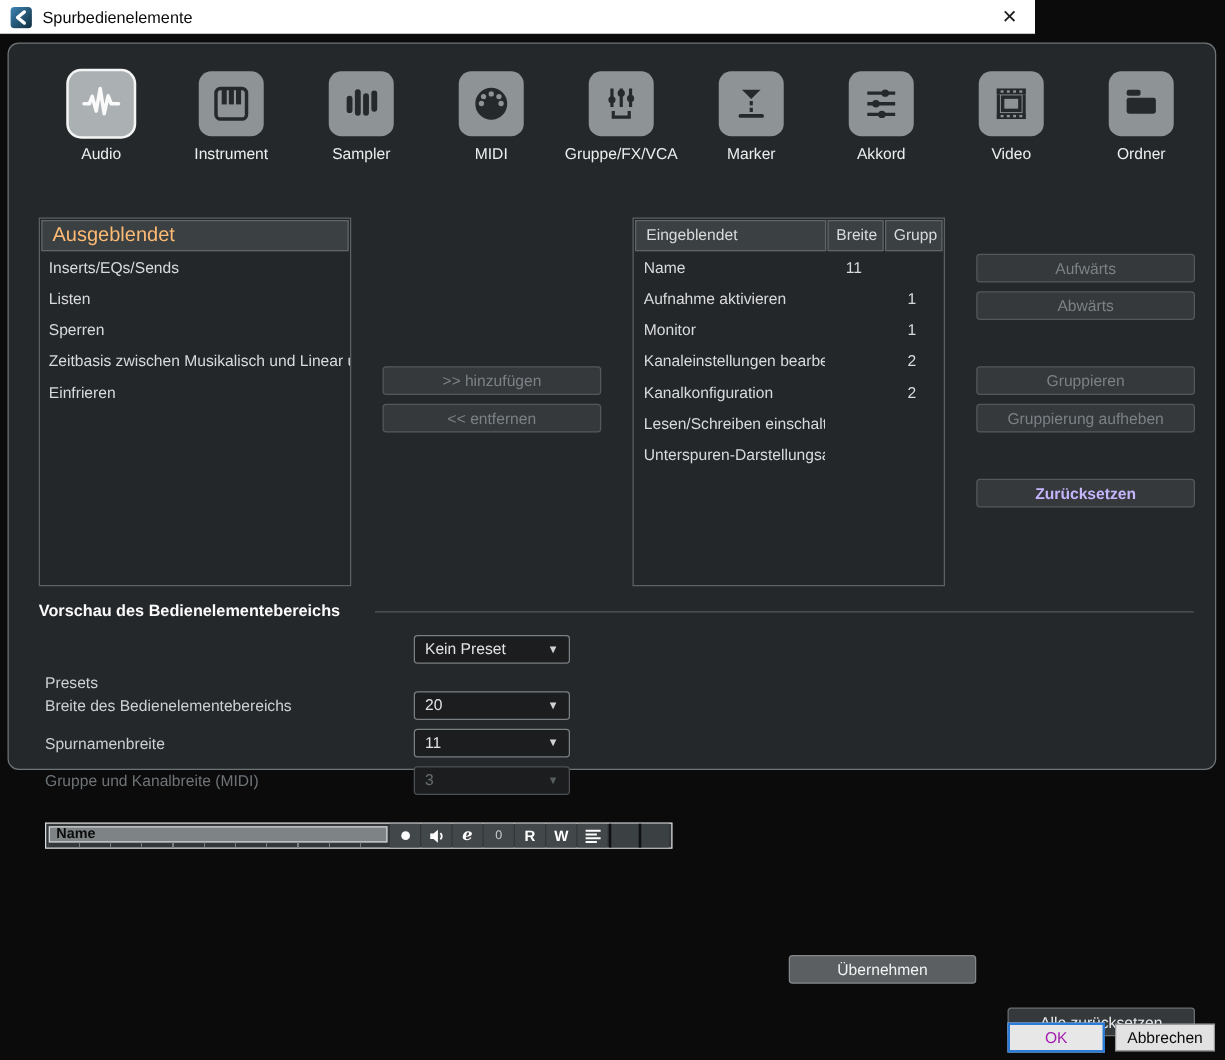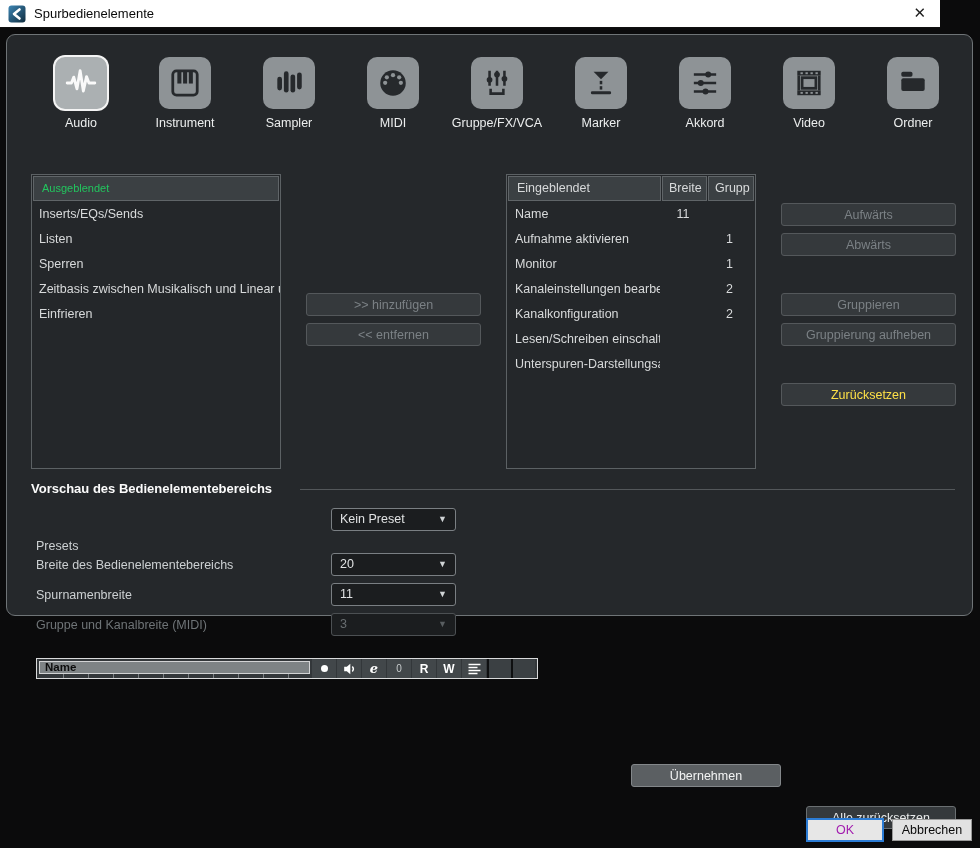--- a/index.html
+++ b/index.html
@@ -3,59 +3,59 @@
 <meta charset="utf-8">
 <style>
   * { margin:0; padding:0; box-sizing:border-box; }
   html,body { width:980px; height:848px; }
   body {
     position:relative; background:#0b0b0c; overflow:hidden;
     font-family:"Liberation Sans", sans-serif; color:#d6d9db;
     -webkit-font-smoothing:antialiased;
   }
   
-  .titlebar { position:absolute; left:0; top:0; width:940px; height:28px;
+  .titlebar { position:absolute; left:0; top:0; width:828px; height:28px;
     background:#ffffff; border-bottom:1px solid #101010;
     display:flex; align-items:center; }
   .app-icon { width:18px; height:18px; margin-left:8px; }
   .title-text { margin-left:8px; font-size:13px; color:#0a0a0a; }
   .close-x { position:absolute; right:14px; top:4px; font-size:15px; color:#1c1c1c; cursor:default; }
   
   .panel { position:absolute; left:6px; top:34px; width:967px; height:582px;
     background:#25282b; border:1px solid #6f7477; border-radius:9px; }
   
   .tiles { position:absolute; left:22px; top:22px; width:936px; display:flex; }
   .tcol { width:104px; display:flex; flex-direction:column; align-items:center; cursor:default; }
   .tile { width:52px; height:52px; background:#8e9396; border-radius:10px;
     display:flex; align-items:center; justify-content:center; }
   .tile.selected { background:#abb0b2; box-shadow:0 0 0 2px #f4f4f4; }
   .tile svg { width:34px; height:34px; }
   .tlabel { margin-top:7px; font-size:12.5px; color:#eceeee; }
   
   .list { position:absolute; top:139px; width:250px; height:295px;
     background:#24272a; border:1px solid #5c6164; }
   .list-hdr { height:25px; margin:1px; background:#3b4043; border:1px solid #606568;
-    line-height:23px; padding-left:8px; font-size:11px; color:#22c55e;
+    line-height:23px; padding-left:8px; font-size:16px; color:#fdba74;
     white-space:nowrap; overflow:hidden; }
   .litem { height:25px; line-height:25px; padding-left:7px; font-size:12.5px;
     color:#d8dadb; white-space:nowrap; overflow:hidden; cursor:default; }
   .hdr-row { display:flex; margin:1px; height:25px; }
   .hcell { background:#3b4043; border:1px solid #606568; line-height:23px;
     padding-left:8px; font-size:12.5px; color:#d8dadb; white-space:nowrap; overflow:hidden; }
   .hcell + .hcell { margin-left:1px; padding-left:6px; }
   .srow { display:flex; height:25px; line-height:25px; font-size:12.5px; color:#d8dadb; cursor:default; }
   .sname { width:153px; padding-left:8px; white-space:nowrap; overflow:hidden; }
   .snum-b { width:46px; text-align:center; }
   .snum-g { width:47px; text-align:center; }
   
   .dbtn { position:absolute; width:175px; height:23px; background:#35393c;
     border:1px solid #54585b; border-radius:3px; font-size:12.5px;
     display:flex; align-items:center; justify-content:center; cursor:default; }
   .dbtn.disabled { color:#7b8185; }
-  .dbtn.enabled { color:#fde047; }
+  .dbtn.enabled { color:#c4b5fd;font-weight:bold; }
   
   .sec-hdr { position:absolute; left:24px; top:446px; font-size:13px; font-weight:bold; color:#fbfbfb; }
   .sec-line { position:absolute; left:293px; top:454px; width:655px; height:1px; background:#53575a; }
   .flabel { position:absolute; left:29px; font-size:12.5px; color:#ccd0d2; }
   .flabel.disabled { color:#6f7477; }
   .dd { position:absolute; left:324px; width:125px; height:23px; background:#1b1d1f;
     border:1px solid #7a7f83; border-radius:3px; font-size:12.5px; color:#e0e2e3;
     line-height:21px; padding-left:8px; cursor:default; }
   .dd .arr { position:absolute; right:8px; top:0; font-size:9px; color:#cfd3d5; line-height:21px; }
   .dd.disabled { border-color:#4c5053; color:#686d70; }

